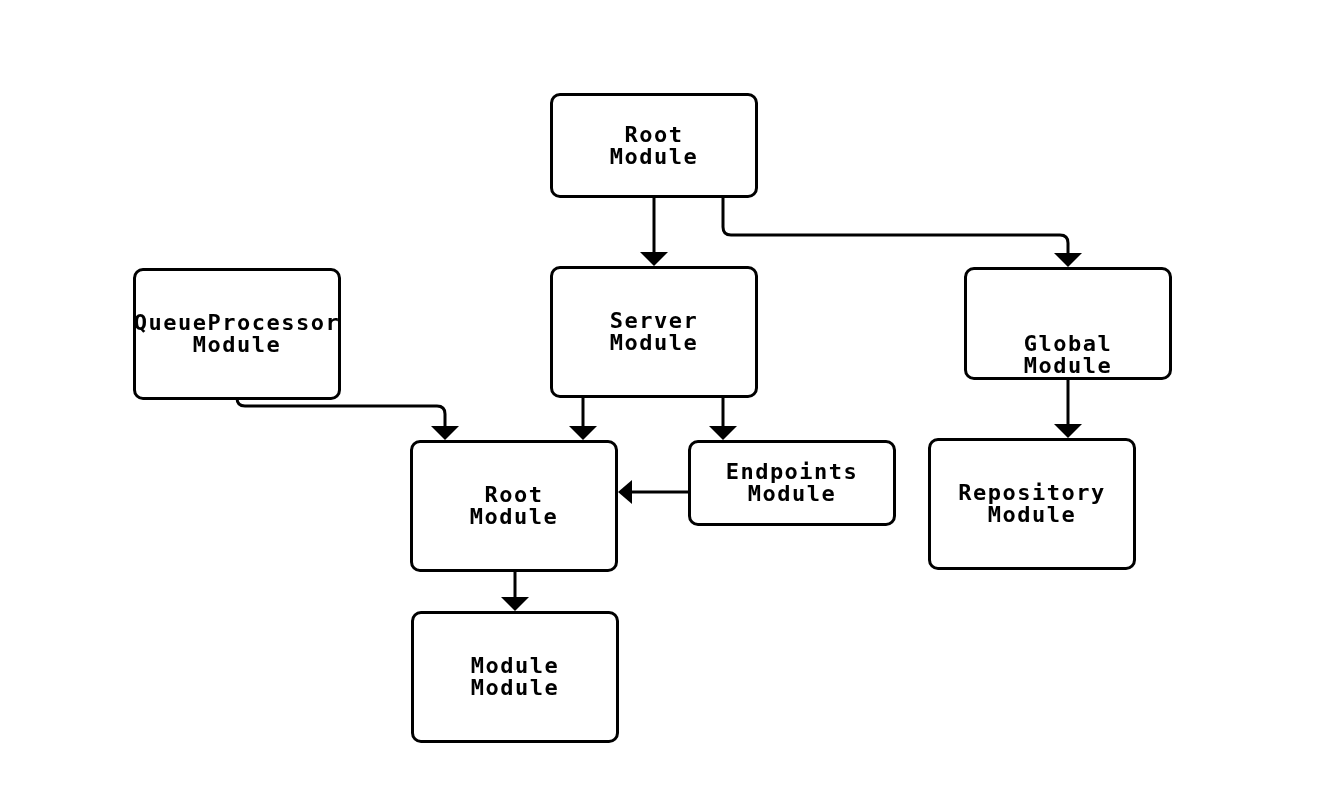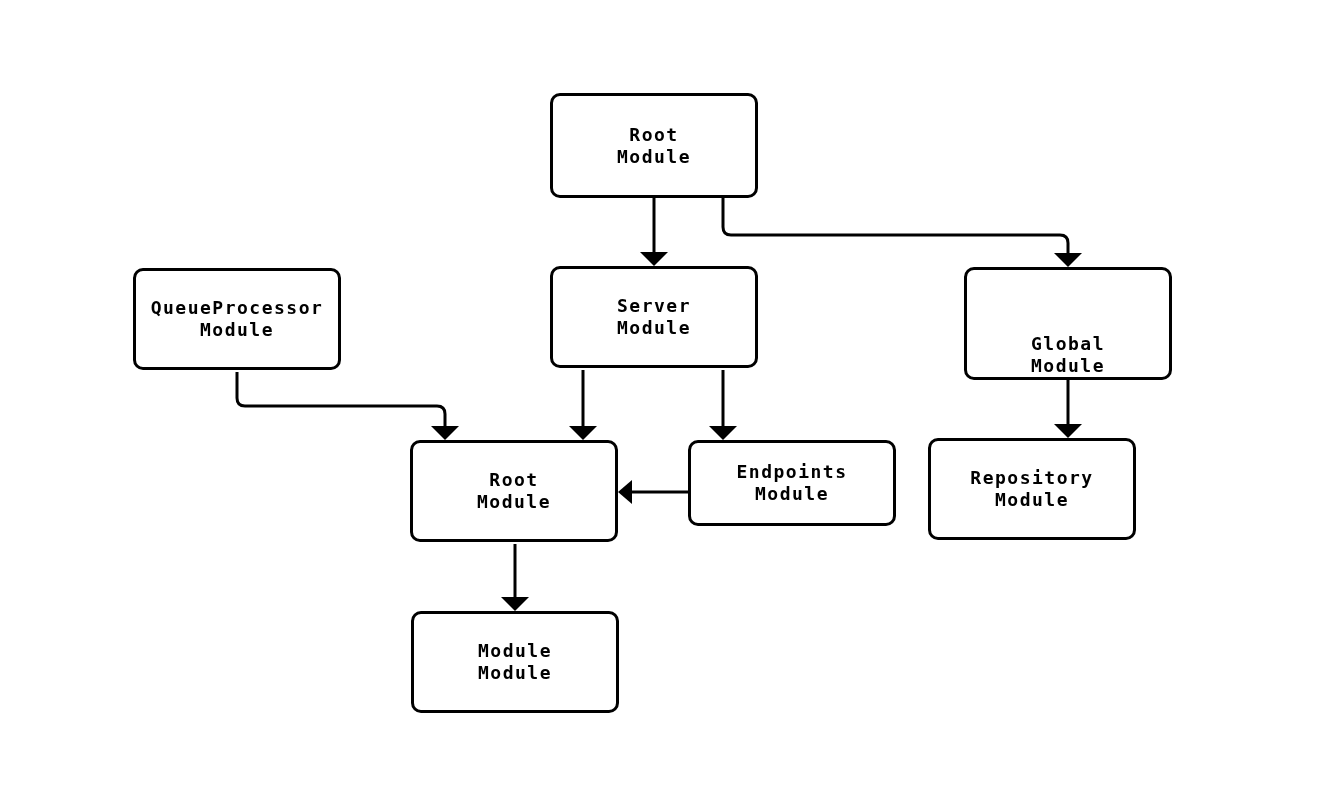--- a/index.html
+++ b/index.html
@@ -28,33 +28,33 @@
     stroke-width: 3;
     stroke-linecap: butt;
   }
   .edges-layer polygon {
     fill: #000000;
     stroke: none;
   }
   .node {
     position: absolute;
     width: 208px;
-    height: 102px;
+    height: 132px;
     box-sizing: border-box;
     background: #ffffff;
     border: 3px solid #000000;
     border-radius: 10px;
     display: flex;
     align-items: center;
     justify-content: center;
   }
   .node .label {
     text-align: center;
     font-weight: bold;
-    font-size: 18px;
+    font-size: 22px;
     line-height: 22px;
     letter-spacing: 1.5px;
     color: #000000;
     white-space: nowrap;
   }
   .node .label span {
     display: block;
   }
 </style>
 </head>

